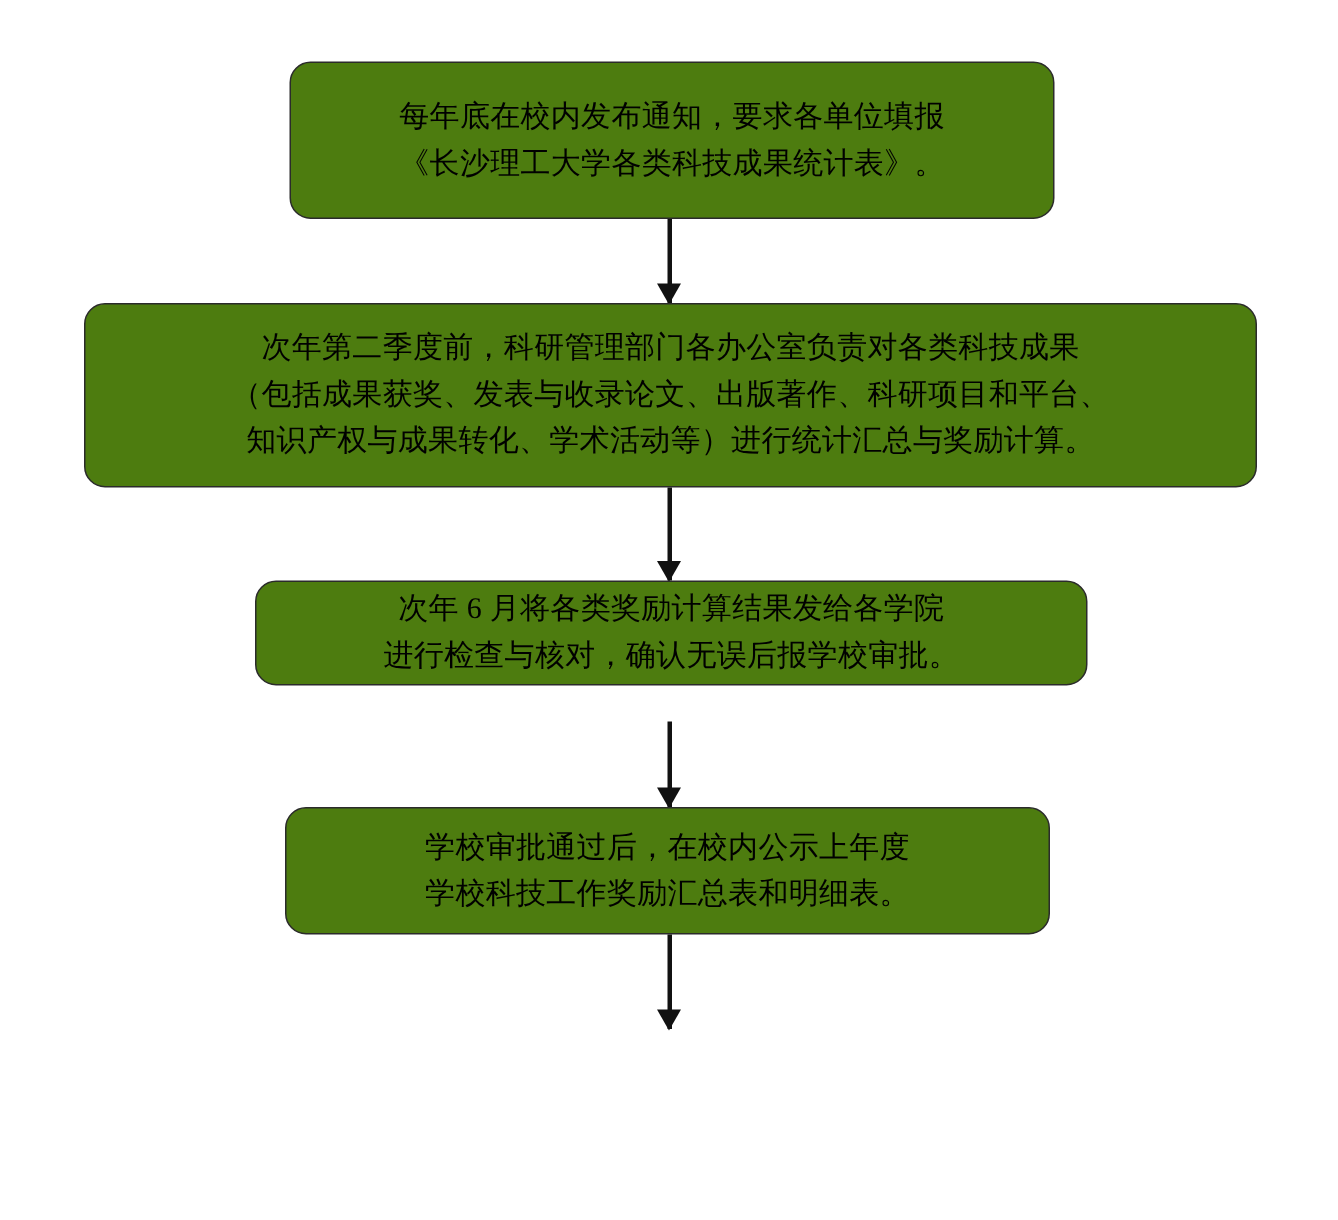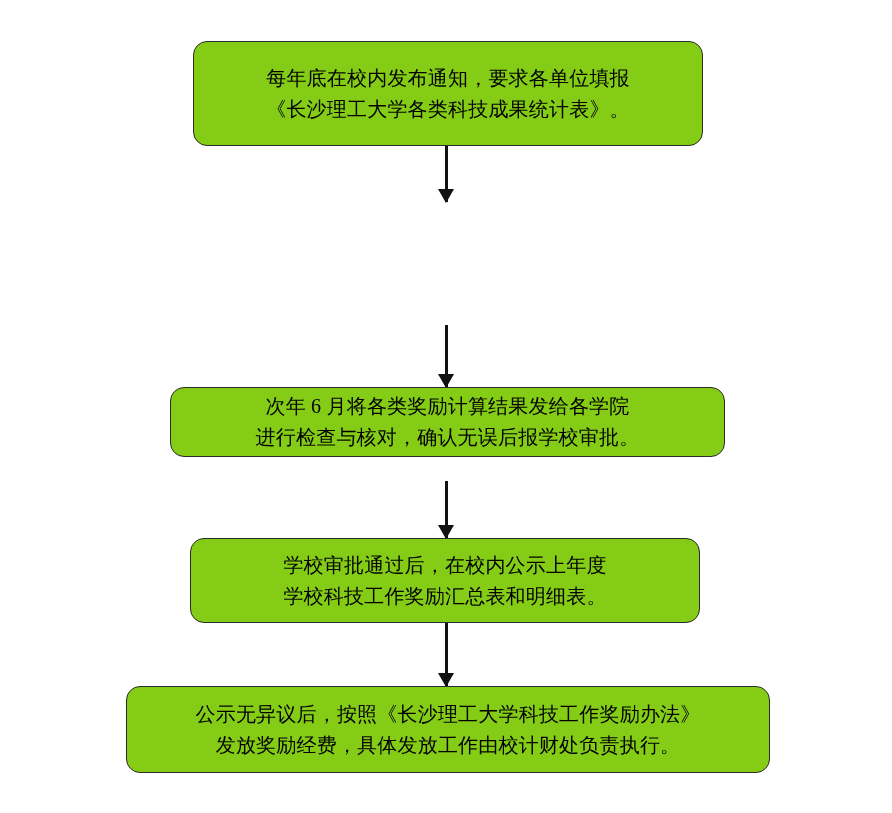--- a/index.html
+++ b/index.html
@@ -17,21 +17,21 @@
   #flow {
     position: relative;
     width: 892px;
     height: 813px;
   }
   .node {
     position: absolute;
     box-sizing: border-box;
     border: 1.5px solid #2b2b2b;
     border-radius: 14px;
-    background: #84cc16;
+    background: #4d7c0f;
     display: flex;
     align-items: center;
     justify-content: center;
     text-align: center;
     line-height: 1.55;
     font-size: 20px;
     letter-spacing: 0.2px;
     padding: 6px 14px;
   }
   .node .txt {
@@ -61,35 +61,36 @@
 
 <div id="flow">
 
   <div class="node" style="left:193px; top:41px; width:510px; height:105px;">
     <span class="txt">每年底在校内发布通知，要求各单位填报
 《长沙理工大学各类科技成果统计表》。</span>
   </div>
 
   <div class="arrow" style="left:445px; top:146px; height:56px;"></div>
 
+  <div class="node" style="left:56px; top:202px; width:782px; height:123px;">
+    <span class="txt">次年第二季度前，科研管理部门各办公室负责对各类科技成果
+（包括成果获奖、发表与收录论文、出版著作、科研项目和平台、
+知识产权与成果转化、学术活动等）进行统计汇总与奖励计算。</span>
+  </div>
 
   <div class="arrow" style="left:445px; top:325px; height:62px;"></div>
 
   <div class="node" style="left:170px; top:387px; width:555px; height:70px;">
     <span class="txt">次年 6 月将各类奖励计算结果发给各学院
 进行检查与核对，确认无误后报学校审批。</span>
   </div>
 
   <div class="arrow" style="left:445px; top:481px; height:57px;"></div>
 
   <div class="node" style="left:190px; top:538px; width:510px; height:85px;">
     <span class="txt">学校审批通过后，在校内公示上年度
 学校科技工作奖励汇总表和明细表。</span>
   </div>
 
   <div class="arrow" style="left:445px; top:623px; height:63px;"></div>
 
-  <div class="node" style="left:126px; top:686px; width:644px; height:87px;">
-    <span class="txt">公示无异议后，按照《长沙理工大学科技工作奖励办法》
-发放奖励经费，具体发放工作由校计财处负责执行。</span>
-  </div>
 
 </div>
 
 </body></html>

